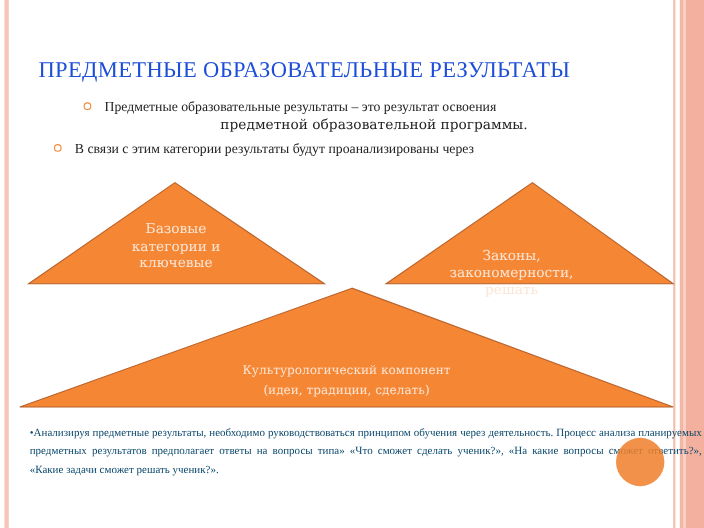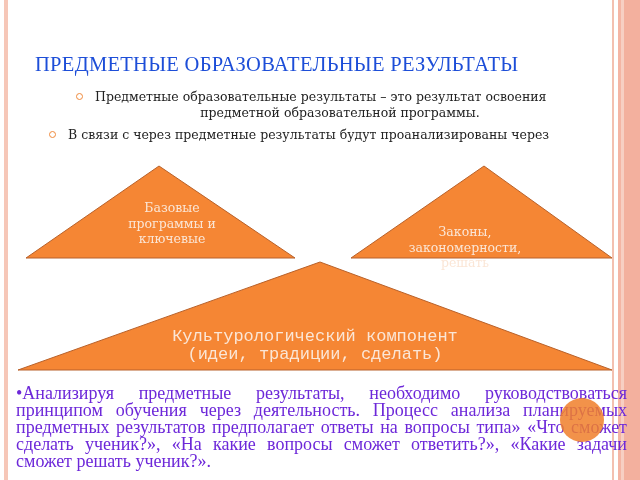--- a/index.html
+++ b/index.html
@@ -31,32 +31,32 @@
     text-align: center;
   }
   .bullet .mark {
     position: absolute; width: 5px; height: 5px; border: 1.6px solid #f08a3c;
     border-radius: 50%; top: 4px;
   }
   .b1 { left: 95px; top: 89px; width: 490px; }
   .b1 .mark { left: -19px; }
   .b2 { left: 68px; top: 127px; width: 510px; }
   .b2 .mark { left: -19px; }
-  .b1 .l1, .b2 .l1 { text-align: left; }
+  .b1 .l1, .b2 .l1 { text-align: left; font-family: Liberation Serif, serif; }
   svg.shapes { position: absolute; left: 0; top: 0; }
   .tri-text {
     position: absolute; color: #fbe6d6; text-align: center;
     font-size: 12.5px; line-height: 15.5px;
   }
-  .t1 { left: 112px; top: 200px; width: 120px; }
+  .t1 { left: 100px; top: 200px; width: 120px; }
   .t2 { left: 380px; top: 224px; width: 170px; }
-  .t3 { left: 150px; top: 328px; width: 330px; font-size: 17px; line-height: 18px; font-family: Liberation Mono, monospace; }
+  .t3 { left: 150px; top: 328px; width: 330px; font-size: 11px; line-height: 18px; }
   .para {
-    position: absolute; left: 16px; top: 385px; width: 611px;
-    font-size: 18px; line-height: 17px; color: #6d28d9; text-align: justify;
+    position: absolute; left: 27px; top: 385px; width: 611px;
+    font-size: 10px; line-height: 17px; color: #0c4a6e; text-align: justify;
     font-family: "Liberation Serif", serif;
   }
   .cursor-dot {
     position: absolute; left: 560px; top: 398px; width: 44px; height: 44px;
     border-radius: 50%; background: #f07f2a; opacity: 0.85;
   }
 </style>
 </head>
 <body>
 
@@ -67,32 +67,32 @@
 <div class="title">ПРЕДМЕТНЫЕ ОБРАЗОВАТЕЛЬНЫЕ РЕЗУЛЬТАТЫ</div>
 
 <div class="bullet b1">
   <span class="mark"></span>
   <div class="l1">Предметные образовательные результаты – это результат освоения</div>
   <div class="l2">предметной образовательной программы.</div>
 </div>
 
 <div class="bullet b2">
   <span class="mark"></span>
-  <div class="l1">В связи с через предметные результаты будут проанализированы через</div>
+  <div class="l1">В связи с этим категории результаты будут проанализированы через</div>
 </div>
 
 <svg class="shapes" width="640" height="480">
   <polygon points="159,166 26,258 295,258" fill="#f58634" stroke="#b8612a" stroke-width="1"></polygon>
   <polygon points="484,166 351,258 612,258" fill="#f58634" stroke="#b8612a" stroke-width="1"></polygon>
   <polygon points="320,262 18,370 612,370" fill="#f58634" stroke="#b8612a" stroke-width="1"></polygon>
 </svg>
 
 <div class="tri-text t1">
   <div>Базовые</div>
-  <div>программы и</div>
+  <div>категории и</div>
   <div>ключевые</div>
 </div>
 
 <div class="tri-text t2">
   <div>Законы,</div>
   <div>закономерности,</div>
   <div>решать</div>
 </div>
 
 <div class="tri-text t3">

